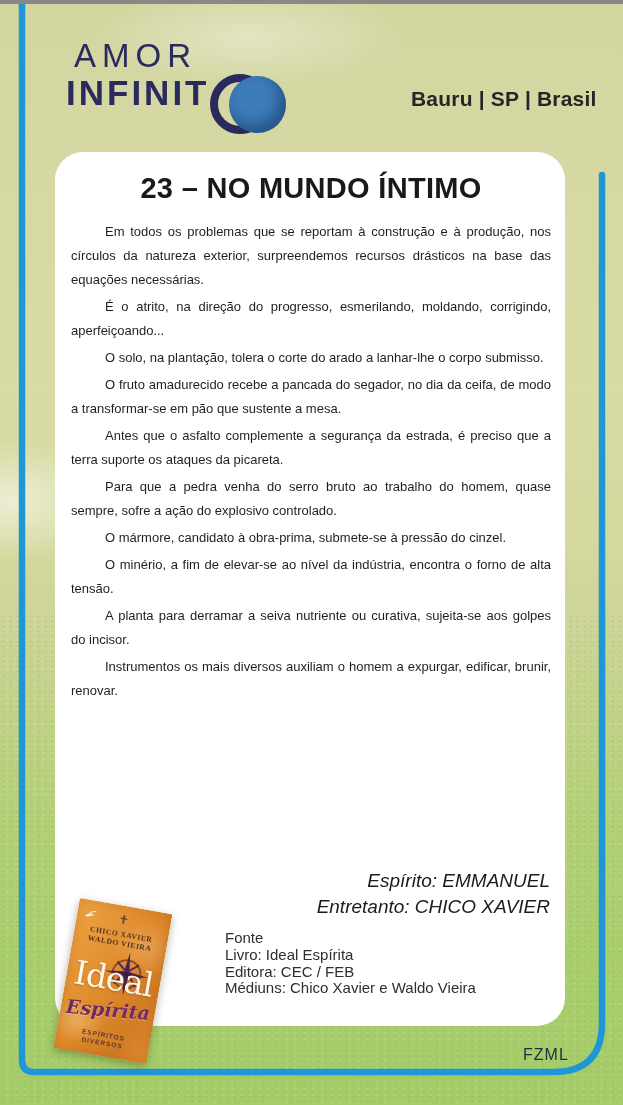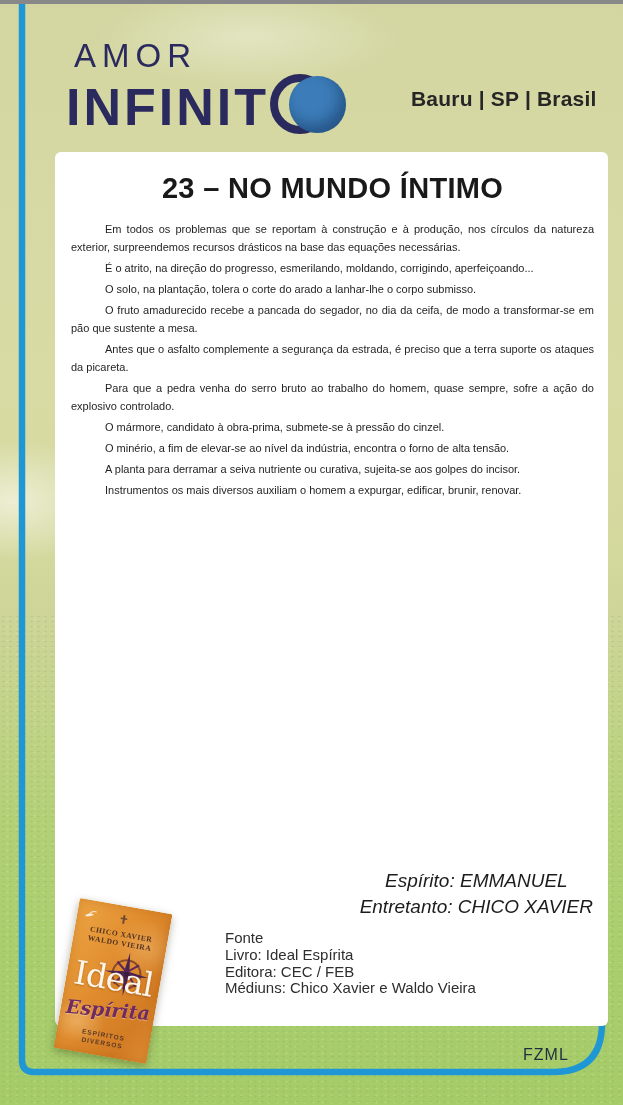--- a/index.html
+++ b/index.html
@@ -26,21 +26,21 @@
     background-position:0 0, 3px 2px;
     opacity:.55;
   }
 
   
   .frame-svg { position:absolute; left:0; top:0; z-index:1; }
 
   
   .brand { position:absolute; left:66px; top:33px; z-index:2; color:#2b2a5e; }
   .brand-line1 { font-size:33px; font-weight:500; letter-spacing:6px; margin-left:8px; }
-  .brand-line2 { display:flex; align-items:flex-end; font-size:52px; font-weight:600; letter-spacing:3px; margin-top:-2px; }
+  .brand-line2 { display:flex; align-items:flex-start; font-size:35px; font-weight:600; letter-spacing:3px; margin-top:-2px; }
   .logo-mark { position:relative; width:64px; height:64px; margin-left:1px; }
   .logo-ring {
     position:absolute; left:0; top:1px; width:60px; height:60px;
     border:8px solid #2b2a5e; border-radius:50%;
   }
   .logo-globe {
     position:absolute; left:19px; top:3px; width:57px; height:57px; border-radius:50%;
     background:
       radial-gradient(circle at 68% 28%, rgba(255,255,255,0.55) 0 8%, transparent 30%),
       radial-gradient(ellipse 22px 13px at 38% 38%, #6faa5b 0 60%, transparent 65%),
@@ -48,35 +48,35 @@
       radial-gradient(ellipse 14px 8px at 30% 72%, #5f9e52 0 55%, transparent 62%),
       radial-gradient(circle at 35% 30%, #8fc7e8 0%, #5b9bd0 35%, #3а79b5 60%, #2e6ba6 75%, #1f578e 100%);
     background-color:#3c7cb8;
     box-shadow: inset -6px -8px 14px rgba(10,40,80,0.45);
   }
   .location { position:absolute; left:411px; top:83px; z-index:2;
     font-size:21px; font-weight:700; color:#262626; letter-spacing:0.2px; }
 
   
   .card {
-    position:absolute; left:55px; top:148px; width:553px; height:874px; z-index:2;
-    background:#ffffff; border-radius:6px;
+    position:absolute; left:55px; top:148px; width:510px; height:874px; z-index:2;
+    background:#ffffff; border-radius:28px;
     padding:16px 14px 16px 16px;
   }
   .card-title {
     text-align:center; font-size:29px; font-weight:700; color:#191919;
     letter-spacing:0.3px; line-height:40px;
   }
   .card-body { margin-top:12px; color:#1f1f1f; }
   .card-body p {
-    font-size:11px; line-height:18px; text-align:justify;
+    font-size:13px; line-height:24px; text-align:justify;
     text-indent:34px; margin:0 0 3px 0;
   }
   .attribution {
-    position:absolute; right:15px; top:716px; text-align:center;
+    position:absolute; right:15px; top:716px; text-align:right;
     font-style:italic; font-size:19px; line-height:26px; color:#1c1c1c;
   }
   .source-block {
     position:absolute; left:170px; top:778px;
     font-size:15px; line-height:16.8px; color:#2e2e2e;
   }
 
   
   .book-cover {
     position:absolute; left:66px; top:901px; width:94px; height:152px; z-index:3;

